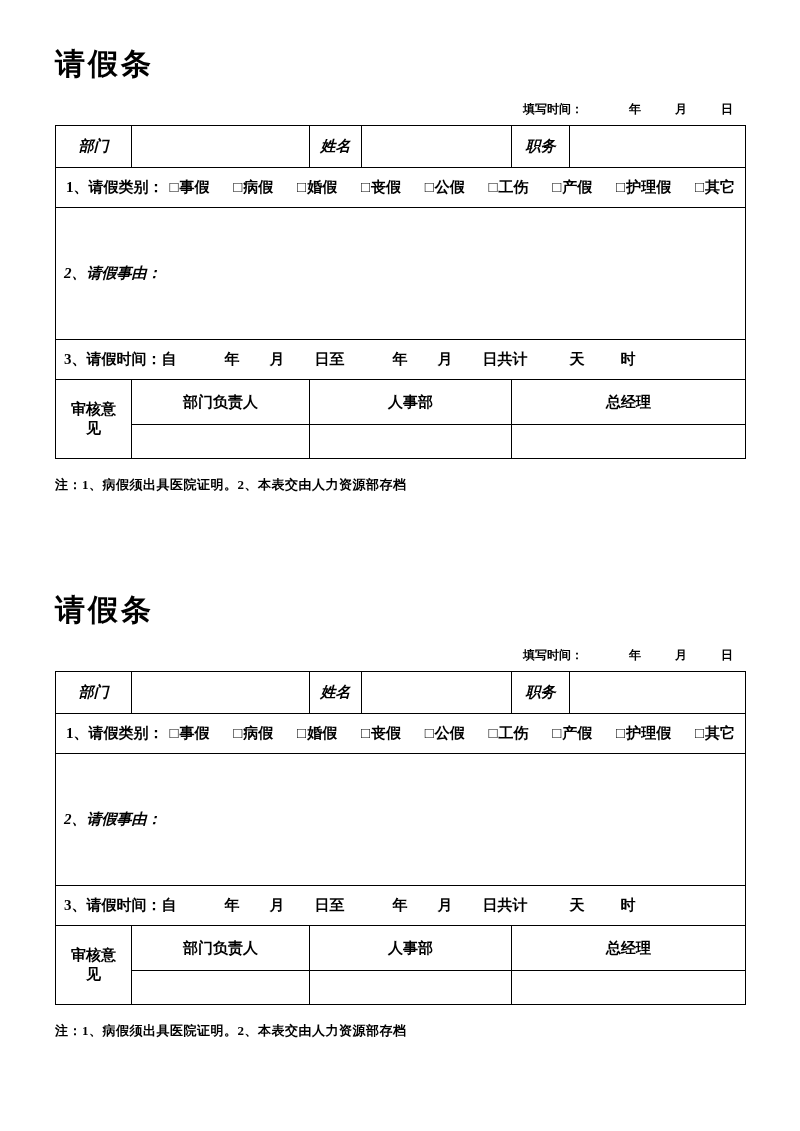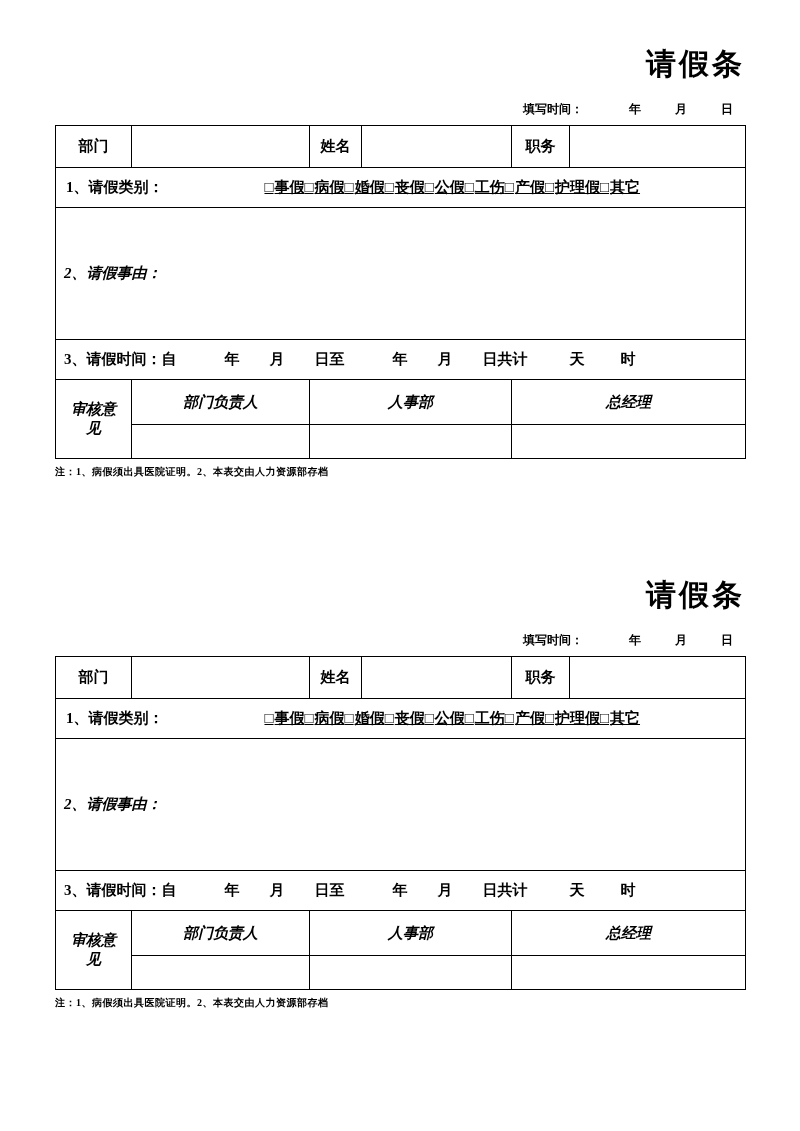--- a/index.html
+++ b/index.html
@@ -9,21 +9,21 @@
     min-height: 1131px;
     font-family: "Liberation Serif", serif;
     font-weight: bold;
     color: #000;
     margin: 0 auto;
   }
   .sheet { padding: 0 55px; }
   .sheet.first { padding-top: 44px; }
   .sheet.second { padding-top: 96px; }
   .title {
-    text-align: right;
+    text-align: left;
     font-size: 30px;
     letter-spacing: 3px;
     font-weight: bold;
   }
   .fill-time {
     text-align: right;
     font-size: 12px;
     padding: 16px 12px 7px 0;
   }
   .fill-time .ft { margin-left: 34px; }
@@ -33,45 +33,45 @@
     border-collapse: collapse;
     table-layout: fixed;
   }
   table.leave-table td {
     border: 1px solid #000;
     font-size: 15px;
     padding: 0 8px;
     vertical-align: middle;
   }
   td.c-center { text-align: center; padding: 0 4px; }
-  tr.row-head td { height: 42px; }
+  tr.row-head td { height: 42px; font-style: italic; }
   tr.row-types td { height: 40px; padding: 0 10px; }
   .leave-row { display: flex; align-items: center; }
   .lt-label { flex: 0 0 auto; }
-  .lt-items { flex: 1 1 auto; display: flex; justify-content: center; margin-left: 6px; text-decoration: underline; }
+  .lt-items { flex: 1 1 auto; display: flex; justify-content: space-between; margin-left: 6px; }
   .cb-item { white-space: nowrap; }
   .cb-item .cb { margin-right: 1px; font-weight: normal; }
   td.reason-cell {
     height: 132px;
     vertical-align: top;
     padding-top: 9px;
     font-style: italic;
   }
   tr.row-time td { height: 40px; }
   .time-row { display: flex; align-items: flex-start; }
   .tp { margin-left: 30px; }
   .tp.p0 { margin-left: 0; }
   .tp.p1, .tp.p4 { margin-left: 48px; }
   .tp.p7 { margin-left: 42px; }
   .tp.p8 { margin-left: 36px; }
-  tr.row-review-head td { height: 45px; font-style: italic; }
+  tr.row-review-head td { height: 45px; }
   tr.row-review-sign td { height: 34px; }
   .note {
-    font-size: 10px;
-    margin-top: 6px;
+    font-size: 13px;
+    margin-top: 17px;
     letter-spacing: 0.5px;
   }
 </style>
 </head>
 <body>
 
 <section class="sheet first">
   <h1 class="title">请假条</h1>
 
   <div class="fill-time">

